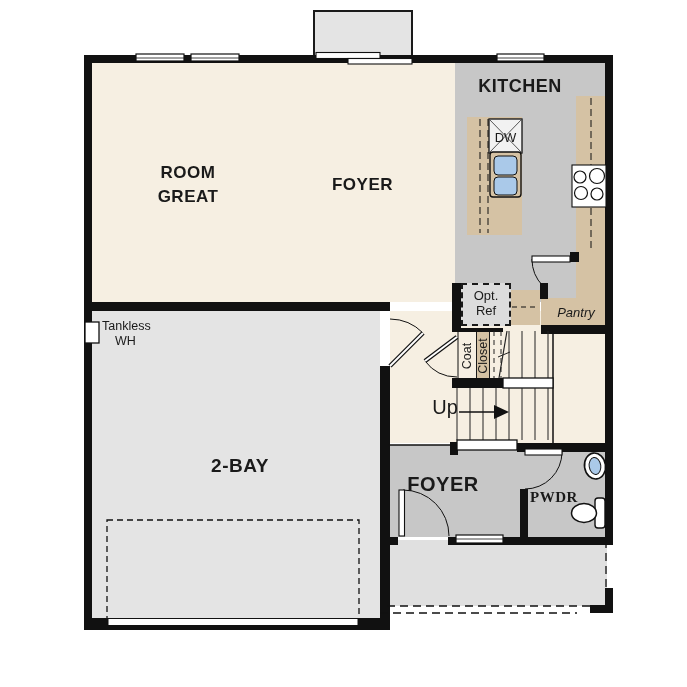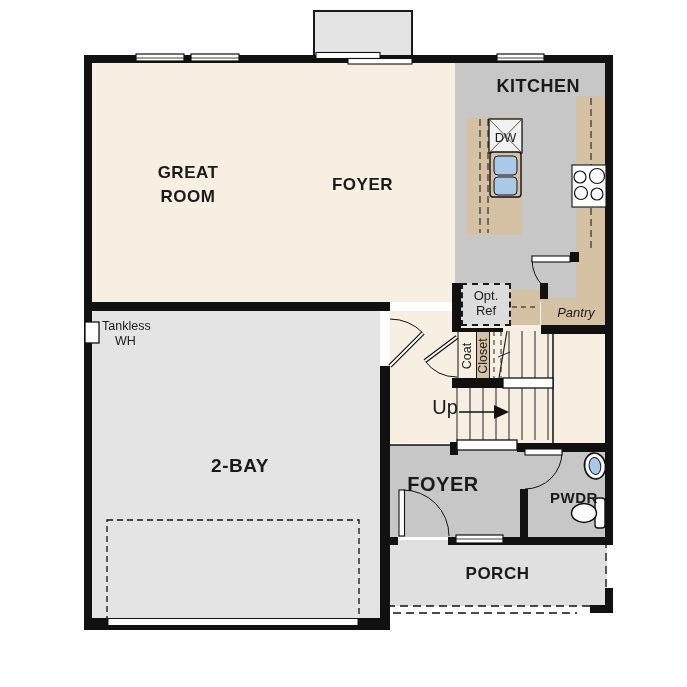--- a/index.html
+++ b/index.html
@@ -190,31 +190,30 @@
       <ellipse cx="595" cy="466" rx="10.5" ry="13" fill="#ffffff" stroke="#111" stroke-width="1.6"></ellipse>
       <ellipse cx="595" cy="466" rx="5.8" ry="8.5" fill="var(--fixture-blue)" stroke="#111" stroke-width="1"></ellipse>
     </g>
     <g>
       <rect x="595" y="498" width="10" height="30" rx="3" fill="#ffffff" stroke="#111" stroke-width="1.4"></rect>
       <ellipse cx="584" cy="513" rx="12.5" ry="9.5" fill="#ffffff" stroke="#111" stroke-width="1.5"></ellipse>
     </g>
   </svg>
 
   <div class="lbl big" style="left:120px;top:161px;width:136px;font-size:17px;line-height:24px;">
+    <div>ROOM</div>
     <div>GREAT</div>
-    <div>ROOM</div>
   </div>
   <div class="lbl big" style="left:320px;top:175px;width:85px;font-size:17px;">FOYER</div>
-  <div class="lbl big" style="left:460px;top:76px;width:120px;font-size:18px;text-align:right;">KITCHEN</div>
+  <div class="lbl big" style="left:460px;top:76px;width:120px;font-size:18px;">KITCHEN</div>
   <div class="lbl big" style="left:170px;top:438px;width:140px;font-size:19px;line-height:26px;margin-top:15px;">
     <div>2-BAY</div>
   </div>
   <div class="lbl big" style="left:400px;top:473px;width:86px;font-size:20px;">FOYER</div>
-  <div class="lbl big" style="left:544px;top:489px;width:60px;font-size:15px;">PWDR</div>
-  <div class="lbl big" style="left:450px;top:564px;width:95px;font-size:17px;">PORCH</div>
+  <div class="lbl big" style="left:524px;top:489px;width:60px;font-size:15px;font-family:Liberation Serif, serif;">PWDR</div>
   <div class="lbl" style="left:545px;top:305px;width:62px;font-size:13px;font-style:italic;">Pantry</div>
   <div class="lbl" style="left:463px;top:288px;width:46px;font-size:13px;line-height:15px;">
     <div>Opt.</div>
     <div>Ref</div>
   </div>
   <div class="lbl rot" style="left:467px;top:356px;font-size:12.5px;">Coat</div>
   <div class="lbl rot" style="left:483px;top:356px;font-size:12.5px;">Closet</div>
   <div class="lbl" style="left:430px;top:396px;width:30px;font-size:20px;">Up</div>
   <div class="lbl" style="left:489px;top:130px;width:33px;font-size:13px;">DW</div>
   <div class="lbl" style="left:102px;top:319px;width:56px;font-size:12.5px;line-height:15px;text-align:left;">

